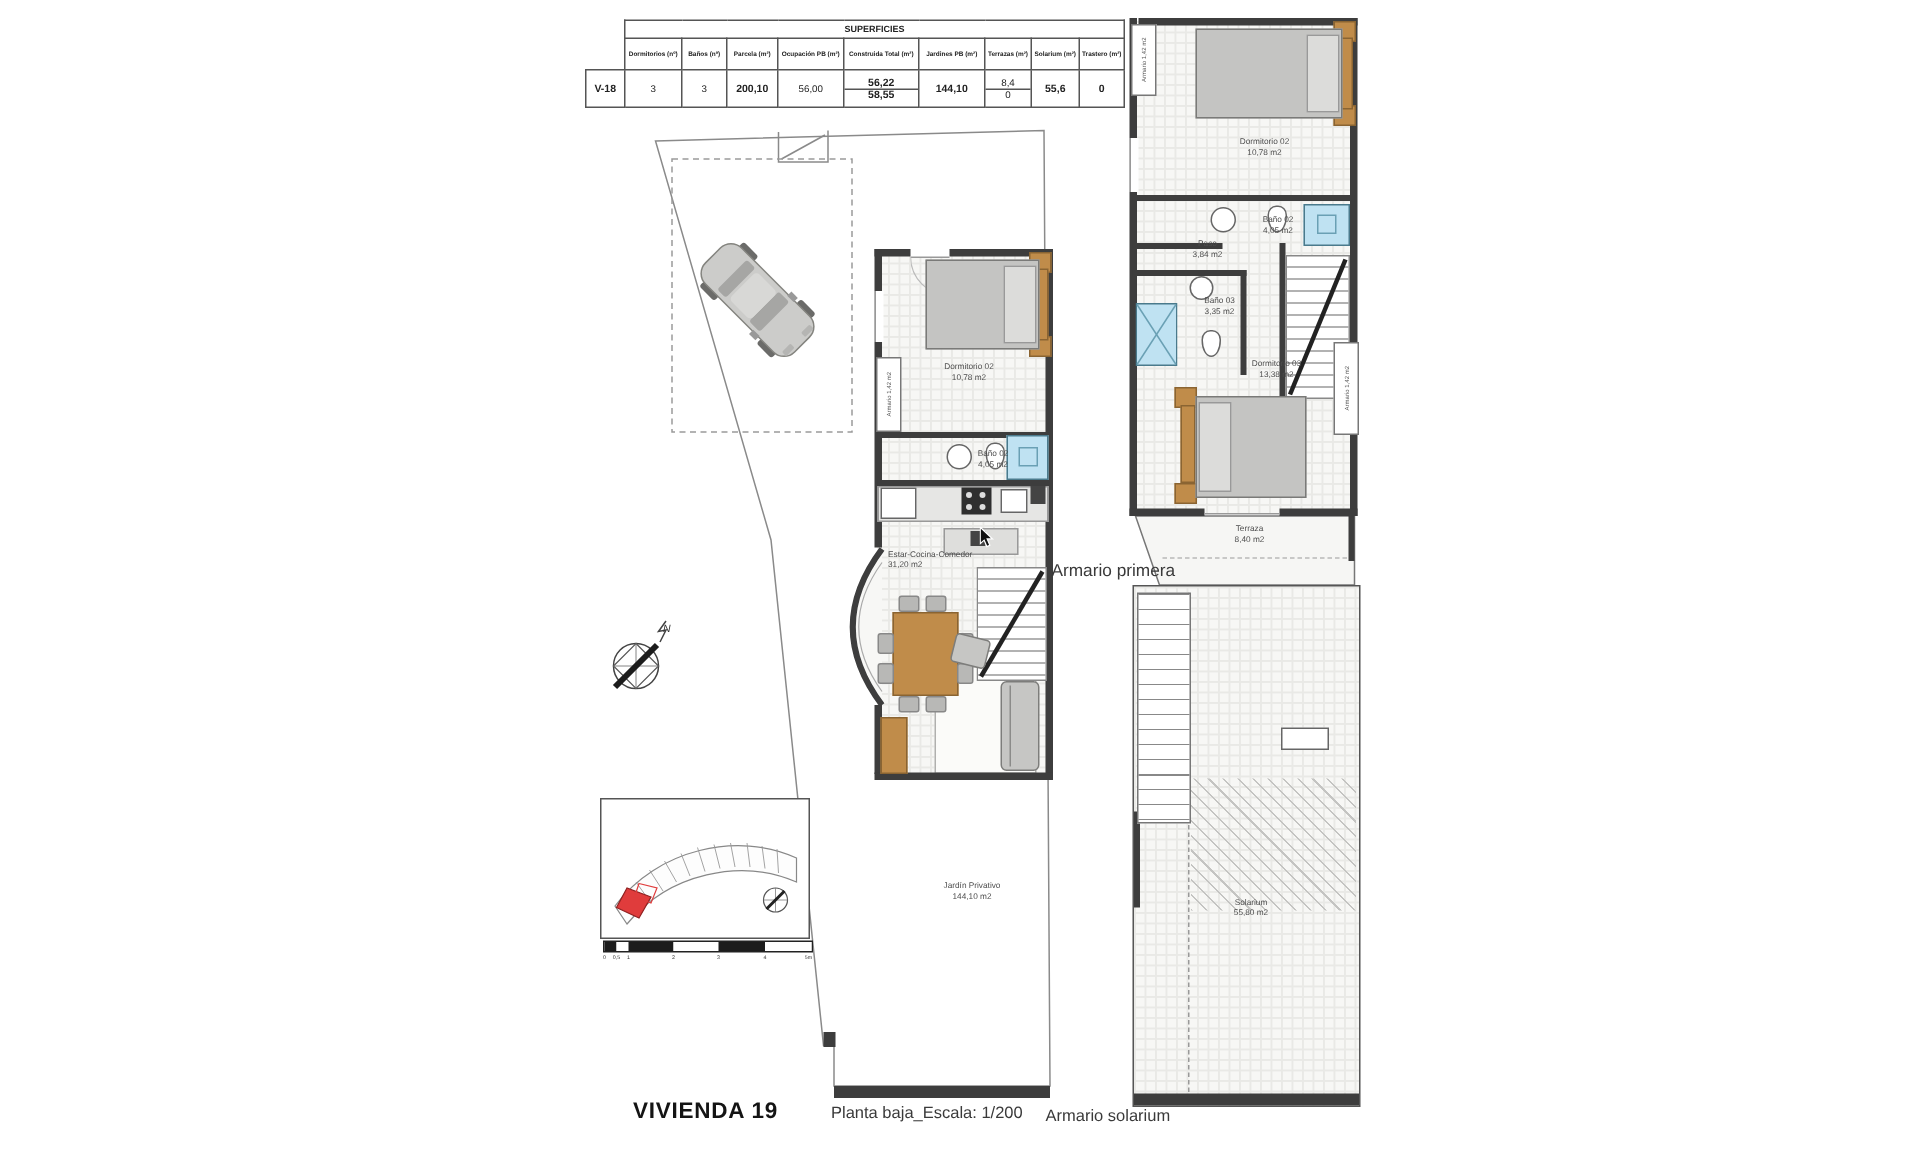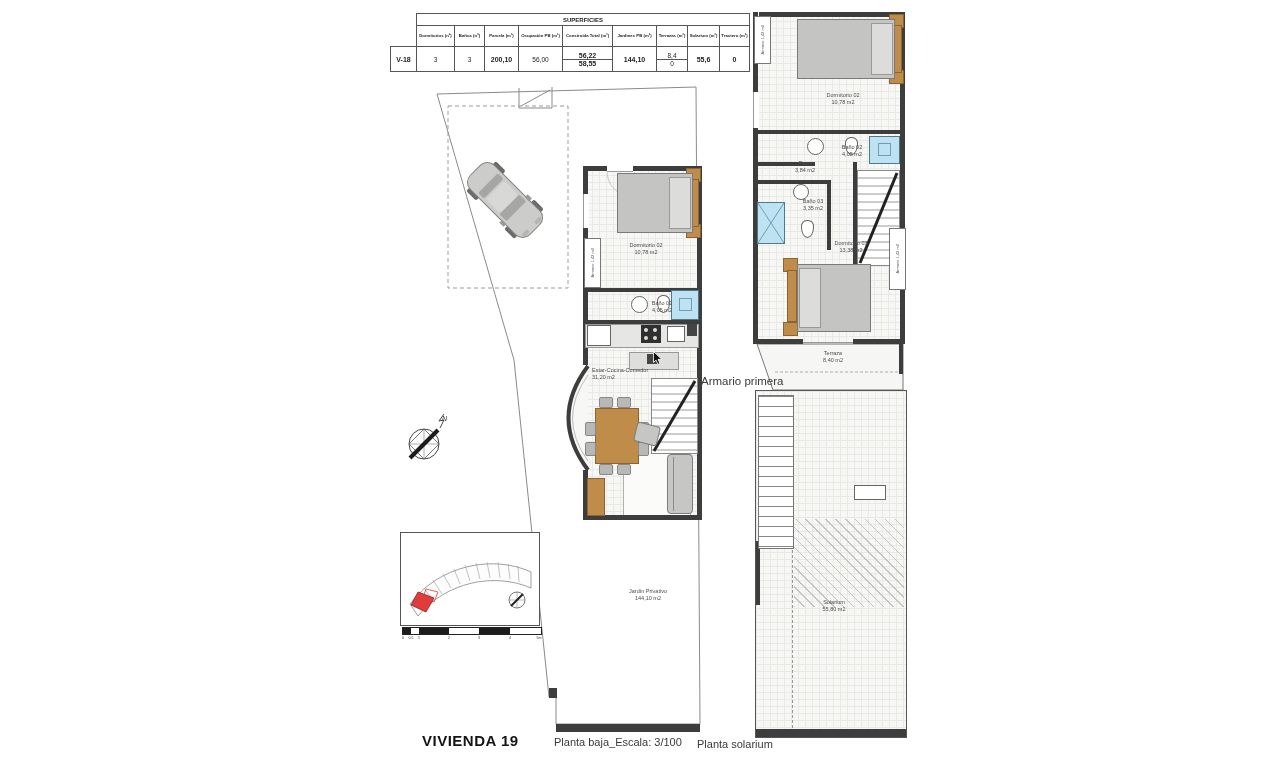--- a/index.html
+++ b/index.html
@@ -389,16 +389,16 @@
     <span style="left:0">0</span>
     <span style="left:8px">0,5</span>
     <span style="left:16px">1</span>
     <span style="left:46px">2</span>
     <span style="left:76px">3</span>
     <span style="left:107px">4</span>
     <span style="left:136px">5m</span>
   </div>
 
   <div class="big-title" style="left:422px;top:732px">VIVIENDA 19</div>
-  <div class="caption" style="left:554px;top:736px">Planta baja_Escala: 3/100</div>
-  <div class="caption" style="left:697px;top:738px">Planta solarium</div>
+  <div class="caption" style="left:554px;top:736px">Planta baja_Escala: 1/200</div>
+  <div class="caption" style="left:697px;top:738px">Armario solarium</div>
 
 </div>
 
 </body></html>

